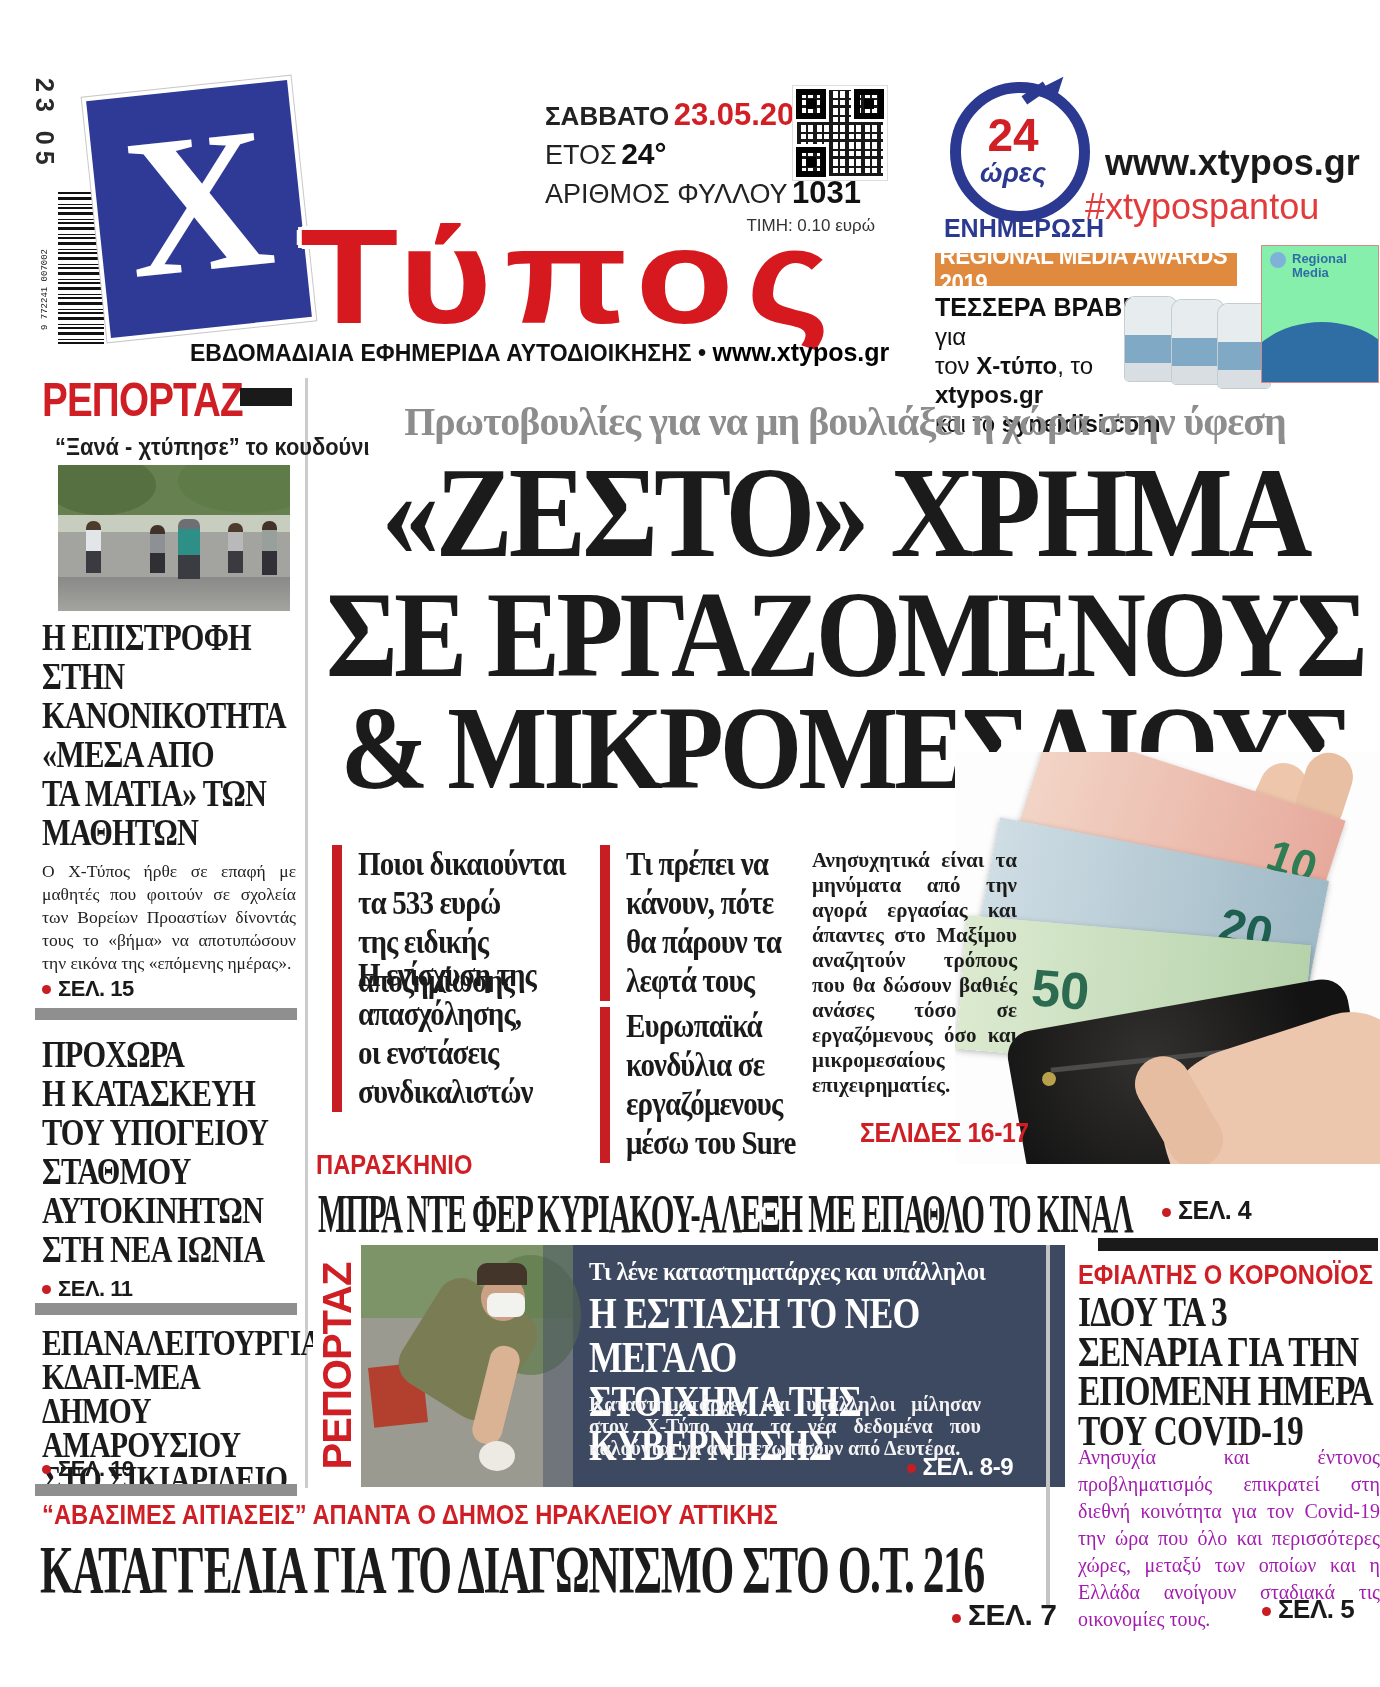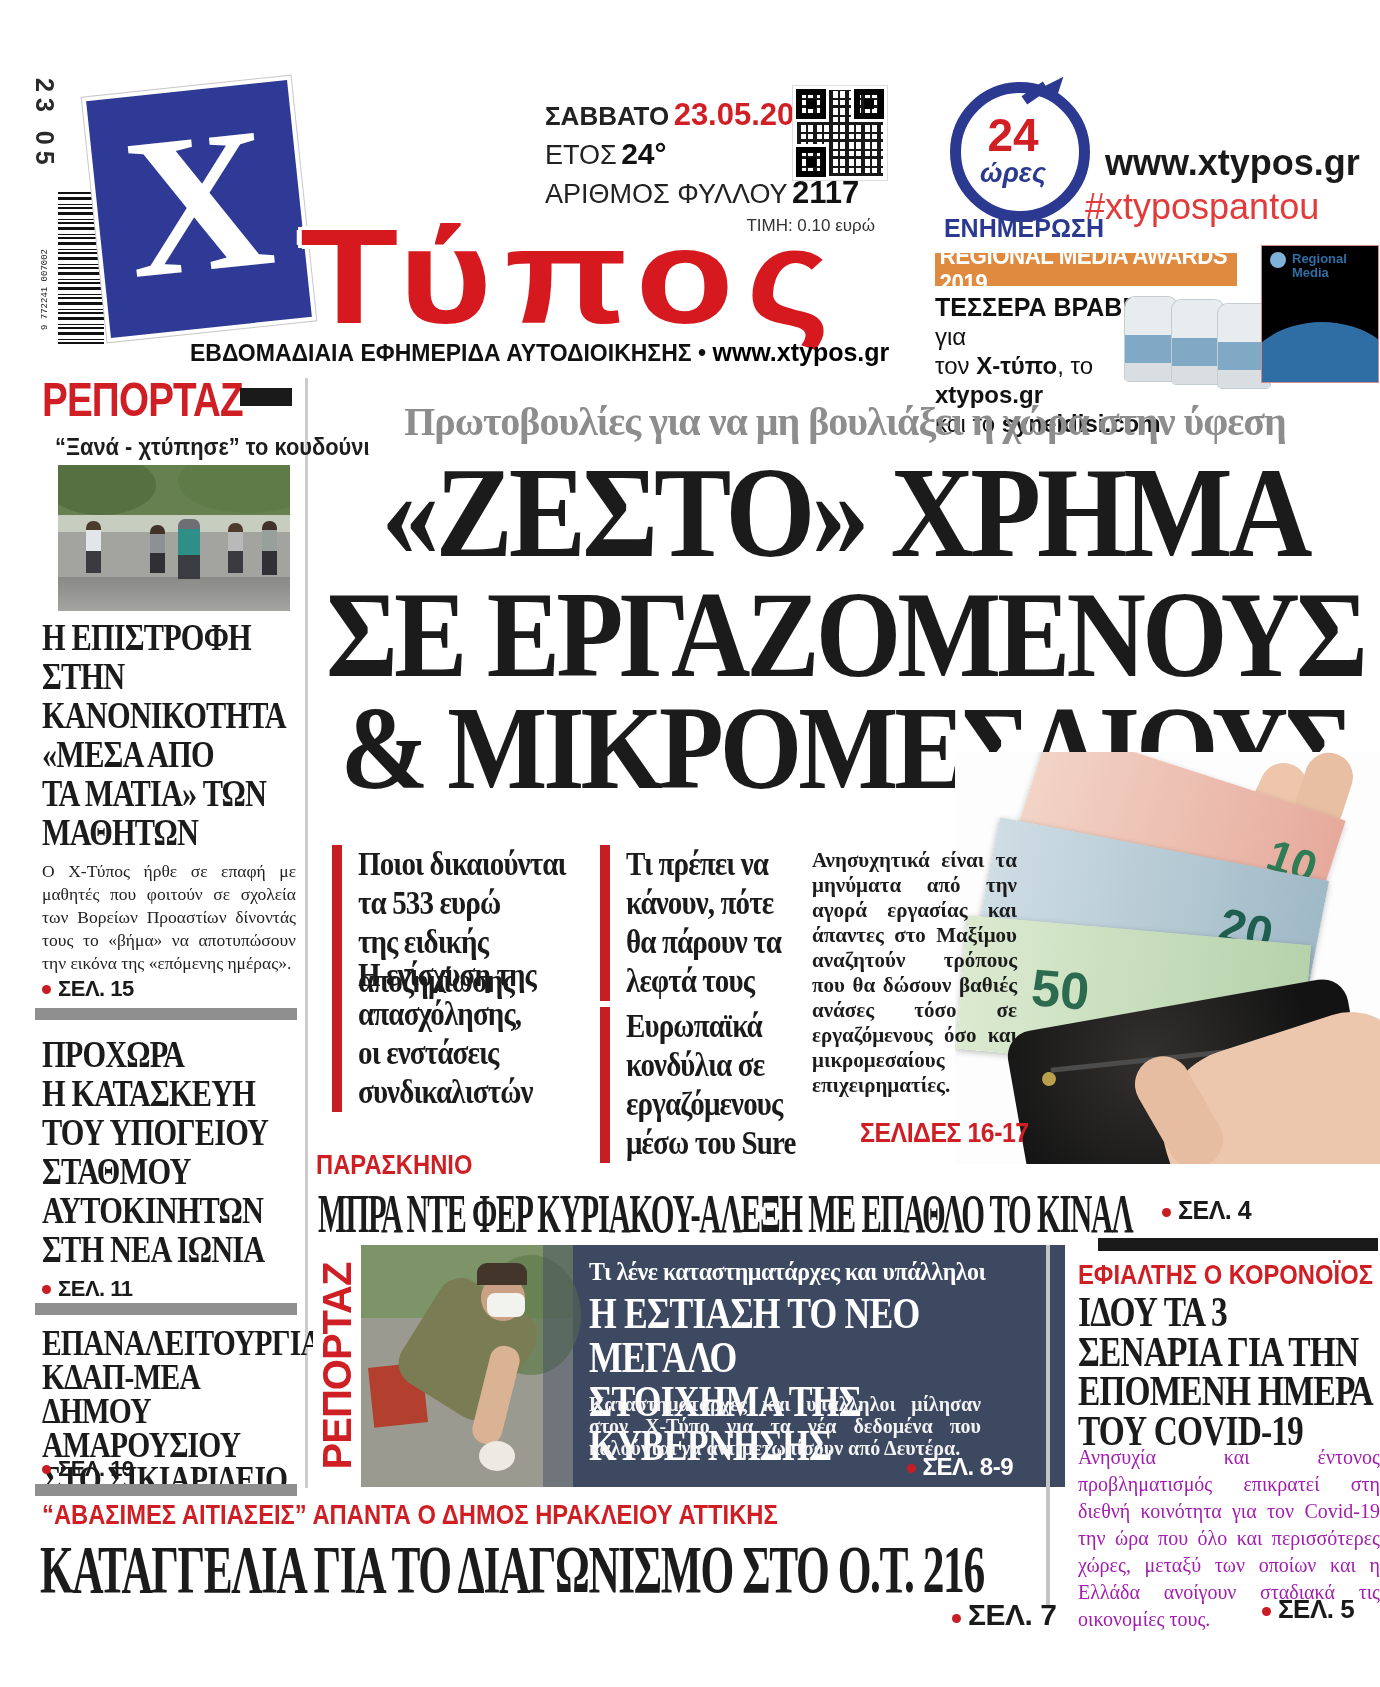--- a/index.html
+++ b/index.html
@@ -66,21 +66,21 @@
     <div>
       <span style="font-size:26px;color:#222;font-weight:bold;">ΣΑΒΒΑΤΟ</span>
       <span class="b" style="font-size:31px;color:#d11f26;">23.05.2020</span>
     </div>
     <div>
       <span style="font-size:27px;color:#222;">ΕΤΟΣ</span>
       <span class="b" style="font-size:30px;color:#111;">24°</span>
     </div>
     <div>
       <span style="font-size:27px;color:#222;">ΑΡΙΘΜΟΣ ΦΥΛΛΟΥ</span>
-      <span class="b" style="font-size:31px;color:#111;">2117</span>
+      <span class="b" style="font-size:31px;color:#111;">1031</span>
     </div>
     <div style="text-align:right;font-size:17px;color:#333;margin-top:2px;">ΤΙΜΗ: 0.10 ευρώ</div>
   </div>
 
   <div class="abs qr" style="left:793px;top:86px;width:94px;height:94px;">
     <div class="qrnoise"></div>
     <div class="finder" style="left:3px;top:3px;"></div>
     <div class="finder" style="right:3px;top:3px;"></div>
     <div class="finder" style="left:3px;bottom:3px;"></div>
   </div>
@@ -107,21 +107,21 @@
     <div>
       <span>τον </span><span class="b">Χ-τύπο</span><span>, το </span><span class="b">xtypos.gr</span>
     </div>
     <div>
       <span>και το </span><span class="b">syneidisi.com</span>
     </div>
   </div>
   <div class="trophy" style="left:1125px;top:297px;"></div>
   <div class="trophy" style="left:1172px;top:300px;"></div>
   <div class="trophy" style="left:1218px;top:304px;"></div>
-  <div class="abs" style="left:1262px;top:246px;width:116px;height:136px;background:#000000;box-shadow:0 0 0 1px #d9888a;overflow:hidden;">
+  <div class="abs" style="left:1262px;top:246px;width:116px;height:136px;background:#86efac;box-shadow:0 0 0 1px #d9888a;overflow:hidden;">
     <div style="padding:6px 6px 0 30px;font-size:13px;font-weight:bold;color:#2f6ea5;line-height:14px;">Regional Media</div>
     <div class="abs" style="left:8px;top:6px;width:16px;height:16px;border-radius:50%;background:#7fb2d8;"></div>
     <div class="abs" style="left:-20px;bottom:-60px;width:160px;height:120px;border-radius:50%;background:#2f6ea5;"></div>
   </div>
 
   <div class="abs" style="left:305px;top:378px;width:3px;height:1110px;background:#cccccc;"></div>
 
   <div class="abs b red" style="left:42px;top:370px;font-size:46px;letter-spacing:-1px;transform:scale(0.84,1.06);transform-origin:left top;">ΡΕΠΟΡΤΑΖ</div>
   <div class="abs" style="left:240px;top:388px;width:52px;height:18px;background:#1a1a1a;"></div>
 

